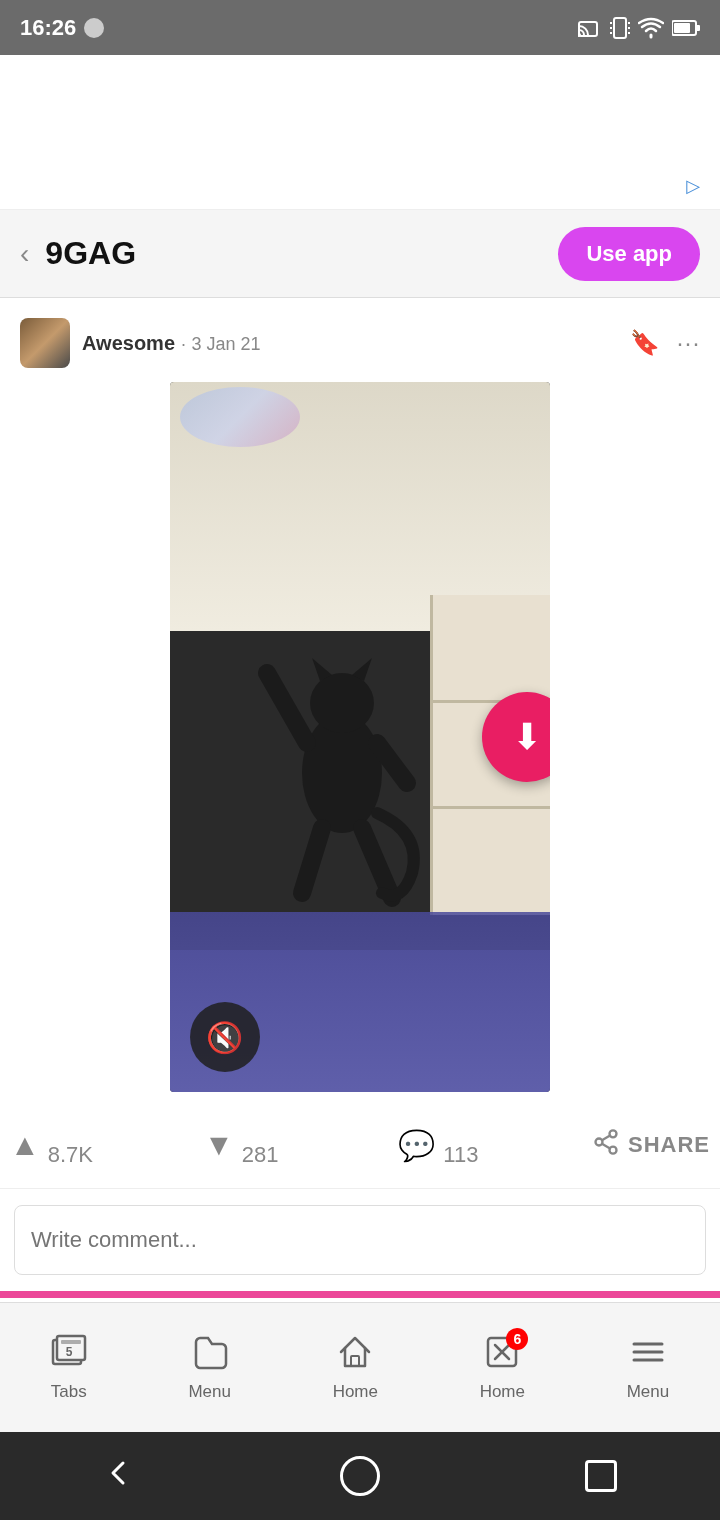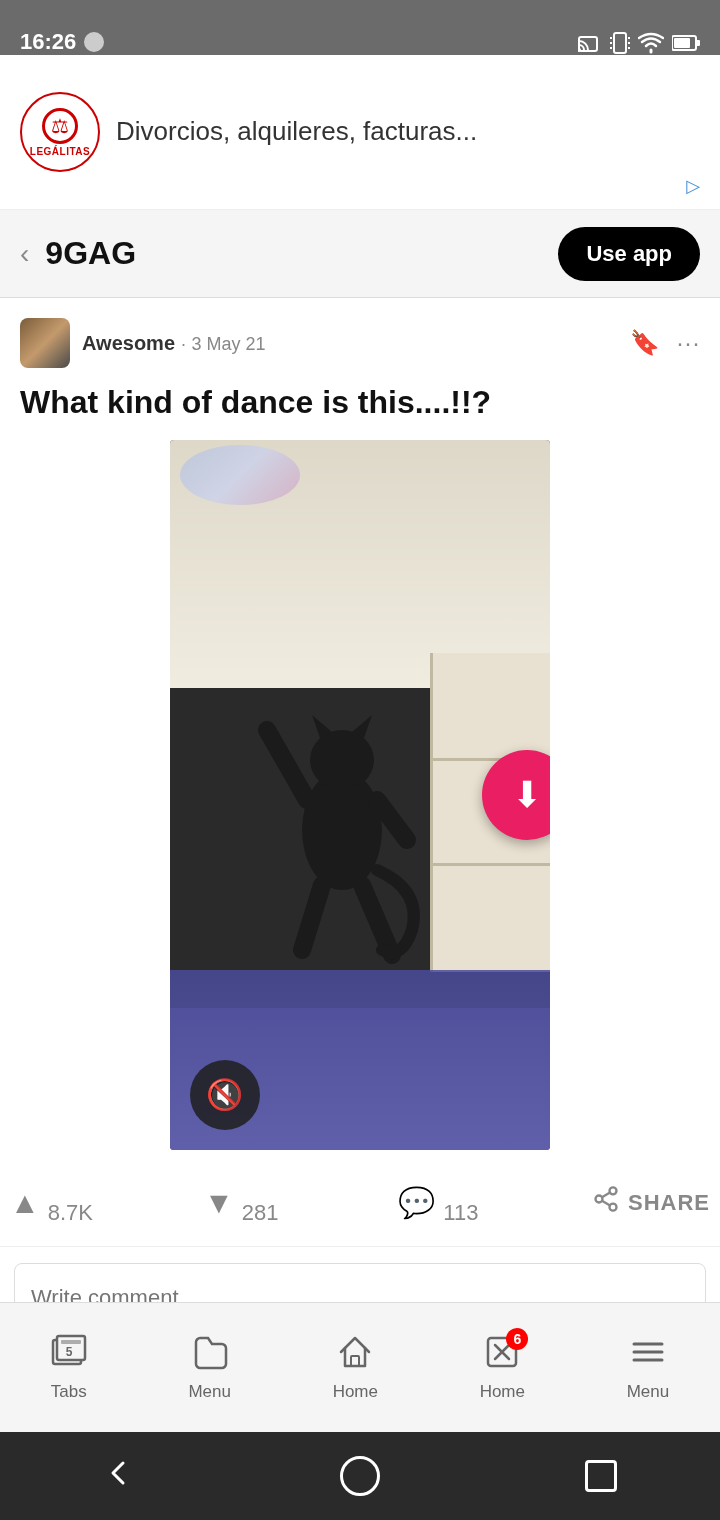--- a/index.html
+++ b/index.html
@@ -11,21 +11,21 @@
       background: #fff;
       overflow-x: hidden;
     }
 
     
     .status-bar {
       width: 720px;
       height: 55px;
       background: #6b6b6b;
       display: flex;
-      align-items: flex-end;
+      align-items: center;
       justify-content: space-between;
       padding: 0 20px;
       color: #fff;
     }
     .status-time {
       font-size: 22px;
       font-weight: bold;
       display: flex;
       align-items: center;
       gap: 8px;
@@ -119,21 +119,21 @@
       font-size: 28px;
       cursor: pointer;
     }
     .site-title {
       font-size: 32px;
       font-weight: bold;
       flex: 1;
       color: #111;
     }
     .use-app-btn {
-      background: #000000;
+      background: #d946ef;
       color: #fff;
       border: none;
       border-radius: 40px;
       padding: 14px 28px;
       font-size: 22px;
       font-weight: bold;
       cursor: pointer;
     }
 
     
@@ -322,21 +322,21 @@
     .eng-share-text {
       font-size: 22px;
       color: #888;
       font-weight: bold;
       letter-spacing: 1px;
     }
 
     
     .comment-input-area {
       padding: 16px 14px;
-      border-bottom: 1px solid #ec4899;
+      border-bottom: 7px solid #ec4899;
     }
     .comment-input {
       width: 100%;
       height: 70px;
       border: 1.5px solid #ddd;
       border-radius: 8px;
       padding: 16px 16px;
       font-size: 22px;
       color: #aaa;
       outline: none;
@@ -455,56 +455,48 @@
 
     <svg width="28" height="18" viewBox="0 0 28 18">
       <rect x="0" y="2" width="24" height="14" rx="2" stroke="#fff" stroke-width="2" fill="none"></rect>
       <rect x="2" y="4" width="16" height="10" rx="1" fill="#fff"></rect>
       <rect x="24" y="6" width="4" height="6" rx="1" fill="#fff"></rect>
     </svg>
   </div>
 </div>
 
 <div class="ad-banner">
-  <div class="ad-logo">
-    <div class="ad-logo-symbol"></div>
-    <div class="ad-logo-text">LEGÁLITAS</div>
-  </div>
-  <div class="ad-text">
-    <span class="ad-text-main">Divorcios, alquileres, facturas...</span>
-  </div>
   <div class="ad-badge">▷</div>
 </div>
 
 <div class="browser-toolbar">
   <div class="back-btn">‹</div>
   <div class="site-title">9GAG</div>
   <button class="use-app-btn">Use app</button>
 </div>
 
 <div class="content-area">
 
   <div class="post-header">
     <div class="avatar">
       <div class="avatar-img"></div>
     </div>
     <div class="post-meta">
       <div class="post-channel">
         <span>Awesome</span>
         <span style="font-weight:normal; color:#888; font-size:18px;"> · </span>
-        <span style="font-weight:normal; color:#888; font-size:18px;">3 May 21</span>
+        <span style="font-weight:normal; color:#888; font-size:18px;">3 Jan 21</span>
       </div>
     </div>
     <div class="post-actions">
       <span class="bookmark-icon">🔖</span>
       <span class="more-icon">···</span>
     </div>
   </div>
 
-  <div class="post-title">What kind of dance is this....!!?</div>
 
   <div class="video-container">
 
     <div class="room-ceiling"></div>
     <div class="room-shelves">
       <div class="shelf-line"></div>
       <div class="shelf-line"></div>
     </div>
     <div class="room-floor"></div>
 

